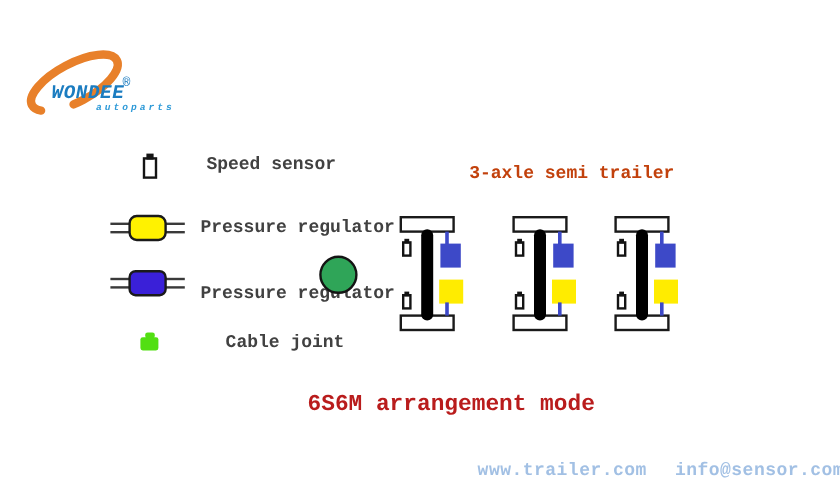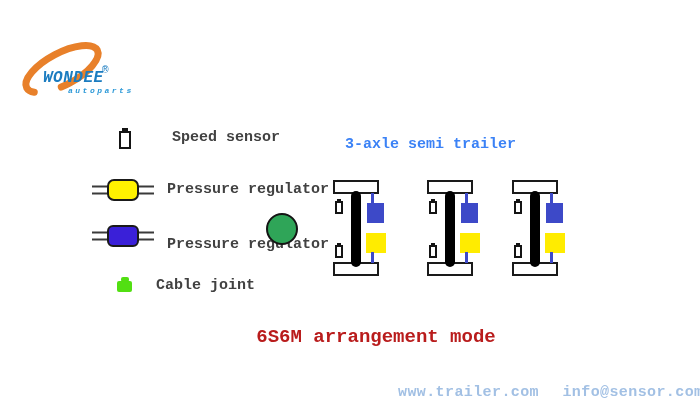--- a/index.html
+++ b/index.html
@@ -10,21 +10,21 @@
   }
   
   #logo{position:absolute;left:16px;top:10px;width:120px;height:72px;}
   #logo svg{position:absolute;left:0;top:0;}
   .logo-brand{
     position:absolute;left:27px;top:38px;font-size:16px;font-weight:700;font-style:italic;
     color:#1b7cc0;letter-spacing:0.5px;
   }
   .logo-reg{position:absolute;left:86px;top:33px;font-size:11px;color:#1b7cc0;font-weight:400;}
   .logo-sub{
-    position:absolute;left:52px;top:55px;font-size:8px;font-weight:700;font-style:italic;
+    position:absolute;left:64px;top:55px;font-size:8px;font-weight:700;font-style:italic;
     color:#2e9ad8;letter-spacing:2.5px;
   }
   
   .legend-label{
     position:absolute;font-size:15px;font-weight:700;color:#414141;white-space:nowrap;
   }
   
   .sensor{position:absolute;box-sizing:border-box;background:#fff;border:2px solid #141414;}
   .sensor::before{content:"";position:absolute;background:#141414;left:50%;transform:translateX(-50%);}
   .sensor-lg{width:12px;height:18px;}
@@ -43,22 +43,22 @@
   .reg-body-blue{background:#3a20d8;border-radius:6px;}
   
   .cable-joint{position:absolute;width:15px;height:11px;background:#52df12;border-radius:2px;}
   .cable-joint::before{content:"";position:absolute;width:8px;height:5px;top:-4px;left:50%;
     transform:translateX(-50%);background:#52df12;border-radius:2px;}
   
   .junction{position:absolute;box-sizing:border-box;width:32px;height:32px;border-radius:50%;
     background:#2fa558;border:2px solid #141414;}
   
   .diagram-heading{
-    position:absolute;left:345px;top:115px;width:200px;text-align:left;
-    font-size:15px;font-weight:700;color:#3b82f6;white-space:nowrap;
+    position:absolute;left:362px;top:115px;width:200px;text-align:right;
+    font-size:15px;font-weight:700;color:#c2410c;white-space:nowrap;
   }
   #trailer{position:absolute;left:333px;top:159px;width:240px;height:100px;}
   .axle-unit{position:absolute;top:0;width:56px;height:98px;}
   .wheel{position:absolute;box-sizing:border-box;left:0;width:46px;height:14px;
     background:#fff;border:2px solid #1a1a1a;}
   .wheel-top{top:0;}
   .wheel-bottom{top:82px;}
   .axle-bar{position:absolute;left:18px;top:11px;width:10px;height:76px;background:#000;border-radius:5px;}
   .unit-sensor-top{left:2px;top:21px;}
   .unit-sensor-bottom{left:2px;top:65px;}
@@ -104,21 +104,21 @@
 
   <div class="regulator" style="left:92px;top:203px;">
     <div class="pipe pipe-left"></div>
     <div class="pipe pipe-right"></div>
     <div class="reg-body reg-body-blue"></div>
   </div>
   <div class="legend-label" style="left:167px;top:215px;">Pressure regulator</div>
   <div class="junction" style="left:266px;top:192px;"></div>
 
   <div class="cable-joint" style="left:117px;top:260px;"></div>
-  <div class="legend-label" style="left:156px;top:256px;">Cable joint</div>
+  <div class="legend-label" style="left:188px;top:256px;">Cable joint</div>
 
   <div class="diagram-heading">3-axle semi trailer</div>
 
   <div id="trailer">
 
     <div class="axle-unit" style="left:0px;">
       <div class="wheel wheel-top"></div>
       <div class="wheel wheel-bottom"></div>
       <div class="axle-bar"></div>
       <div class="sensor sensor-sm unit-sensor-top"></div>

